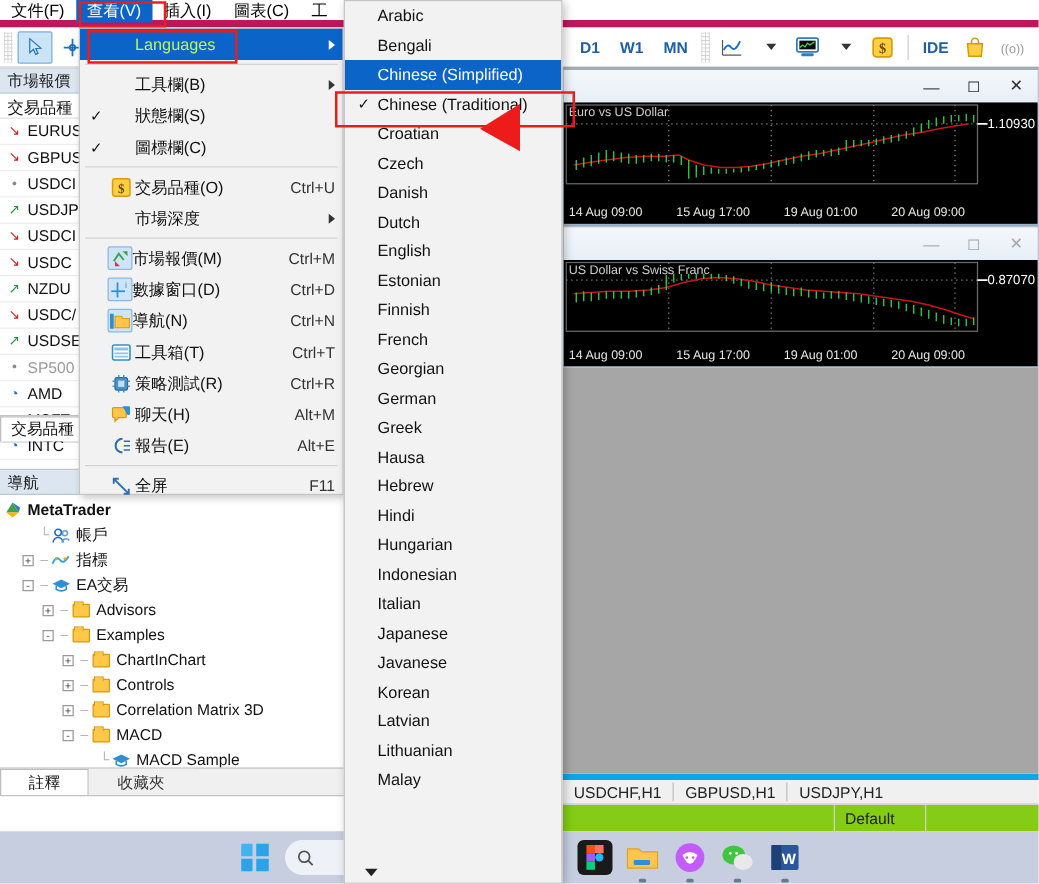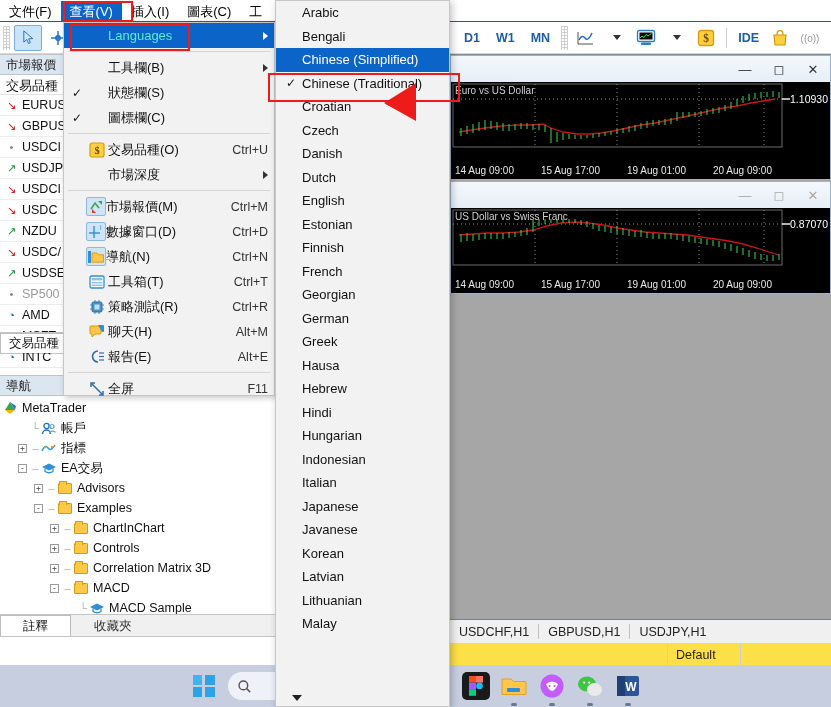--- a/index.html
+++ b/index.html
@@ -15,21 +15,21 @@
     width: 831px; height: 707px;
     background: #ffffff;
   }
 
   
   .menubar {
     position: absolute; left: 0; top: 0; width: 831px; height: 22px;
     background: #ffffff;
     display: flex; align-items: center;
     font-size: 13px; color: #000;
-    border-bottom: 1px solid #be185d;
+    border-bottom: 6px solid #be185d;
   }
   .menubar .mi {
     padding: 2px 9px; height: 20px; line-height: 17px; white-space: nowrap;
   }
   .menubar .mi.active {
     background: #0b64c8; color: #fff; text-align: right;
   }
 
   
   .toolbar {
@@ -157,28 +157,28 @@
   }
   .cw-times {
     position: absolute; left: 0; bottom: 1px; width: 100%; height: 13px;
     color: #e8e8e8; font-size: 10px;
   }
   .cw-times span { position: absolute; white-space: nowrap; }
 
   
   .chart-tabs {
     position: absolute; left: 450px; top: 619px; width: 381px; height: 24px;
-    background: #f0f0f0; border-top: 1px solid #0ea5e9;
+    background: #f0f0f0; border-top: 5px solid #0ea5e9;
     display: flex; align-items: center; font-size: 12.5px; color: #222;
   }
   .ct { padding: 0 9px; height: 22px; line-height: 22px; }
   .ctsep { width: 1px; height: 15px; background: #c0c0c0; }
   .profile-bar {
     position: absolute; left: 450px; top: 643px; width: 381px; height: 22px;
-    background: #fde047; border-top: 1px solid #d6d6d6;
+    background: #84cc16; border-top: 1px solid #d6d6d6;
     font-size: 12.5px; color: #222;
   }
   .profile-bar .cell {
     position: absolute; top: 0; height: 22px; line-height: 22px;
     border-left: 1px solid #cfcfcf; padding: 0 8px;
   }
 
   
   .taskbar {
     position: absolute; left: 0; bottom: 0; width: 831px; height: 42px;
@@ -205,21 +205,21 @@
   .vmenu {
     position: absolute; left: 63px; top: 22px; width: 212px; height: 374px;
     background: #f2f2f2; border: 1px solid #c6c6c6;
     box-shadow: 2px 2px 6px rgba(0,0,0,.22);
     z-index: 40; font-size: 13px; color: #111;
   }
   .vrow {
     height: 25px; display: flex; align-items: center; padding: 0 6px 0 4px;
     white-space: nowrap; position: relative;
   }
-  .vrow.hl { background: #0b64c8; color: #5eead4; }
+  .vrow.hl { background: #0b64c8; color: #bef264; }
   .vchk { width: 18px; text-align: center; font-size: 12px; flex: 0 0 auto; }
   .vico { width: 22px; height: 20px; flex: 0 0 auto; display: flex; align-items: center; justify-content: center; }
   .vico.framed { background: #cfe4f7; border: 1px solid #8cb8e0; border-radius: 2px; width: 20px; height: 19px;}
   .vlabel { flex: 1 1 auto; }
   .vacc { color: #333; font-size: 12.5px; padding-left: 14px; }
   .vsub {
     width: 0; height: 0; border-top: 4px solid transparent; border-bottom: 4px solid transparent;
     border-left: 5px solid #333; margin-left: 8px;
   }
   .vrow.hl .vsub { border-left-color: #fff; }
@@ -386,21 +386,21 @@
         </div>
       </div>
     <div class="mw-foot">
       <div class="tab-sm">交易品種</div>
     </div>
   </div>
 
   <div class="nav">
     <div class="panel-title">導航</div>
     <div class="tree" id="nav-tree">
-        <div class="tnode" style="padding-left: 0px;">
+        <div class="tnode" style="padding-left: 0px; font-weight: bold;">
           <span class="ico">
             <svg width="15" height="14" viewBox="0 0 15 14">
               <polygon points="2,9 7,1 12,9" fill="#3fa34d"></polygon>
               <polygon points="7,1 12,9 13,5" fill="#2979c9"></polygon>
               <polygon points="2,9 7,13 12,9" fill="#ffb400"></polygon>
             </svg>
           </span>
           <span>MetaTrader</span>
         </div>
         <div class="tnode" style="padding-left: 16px;">

